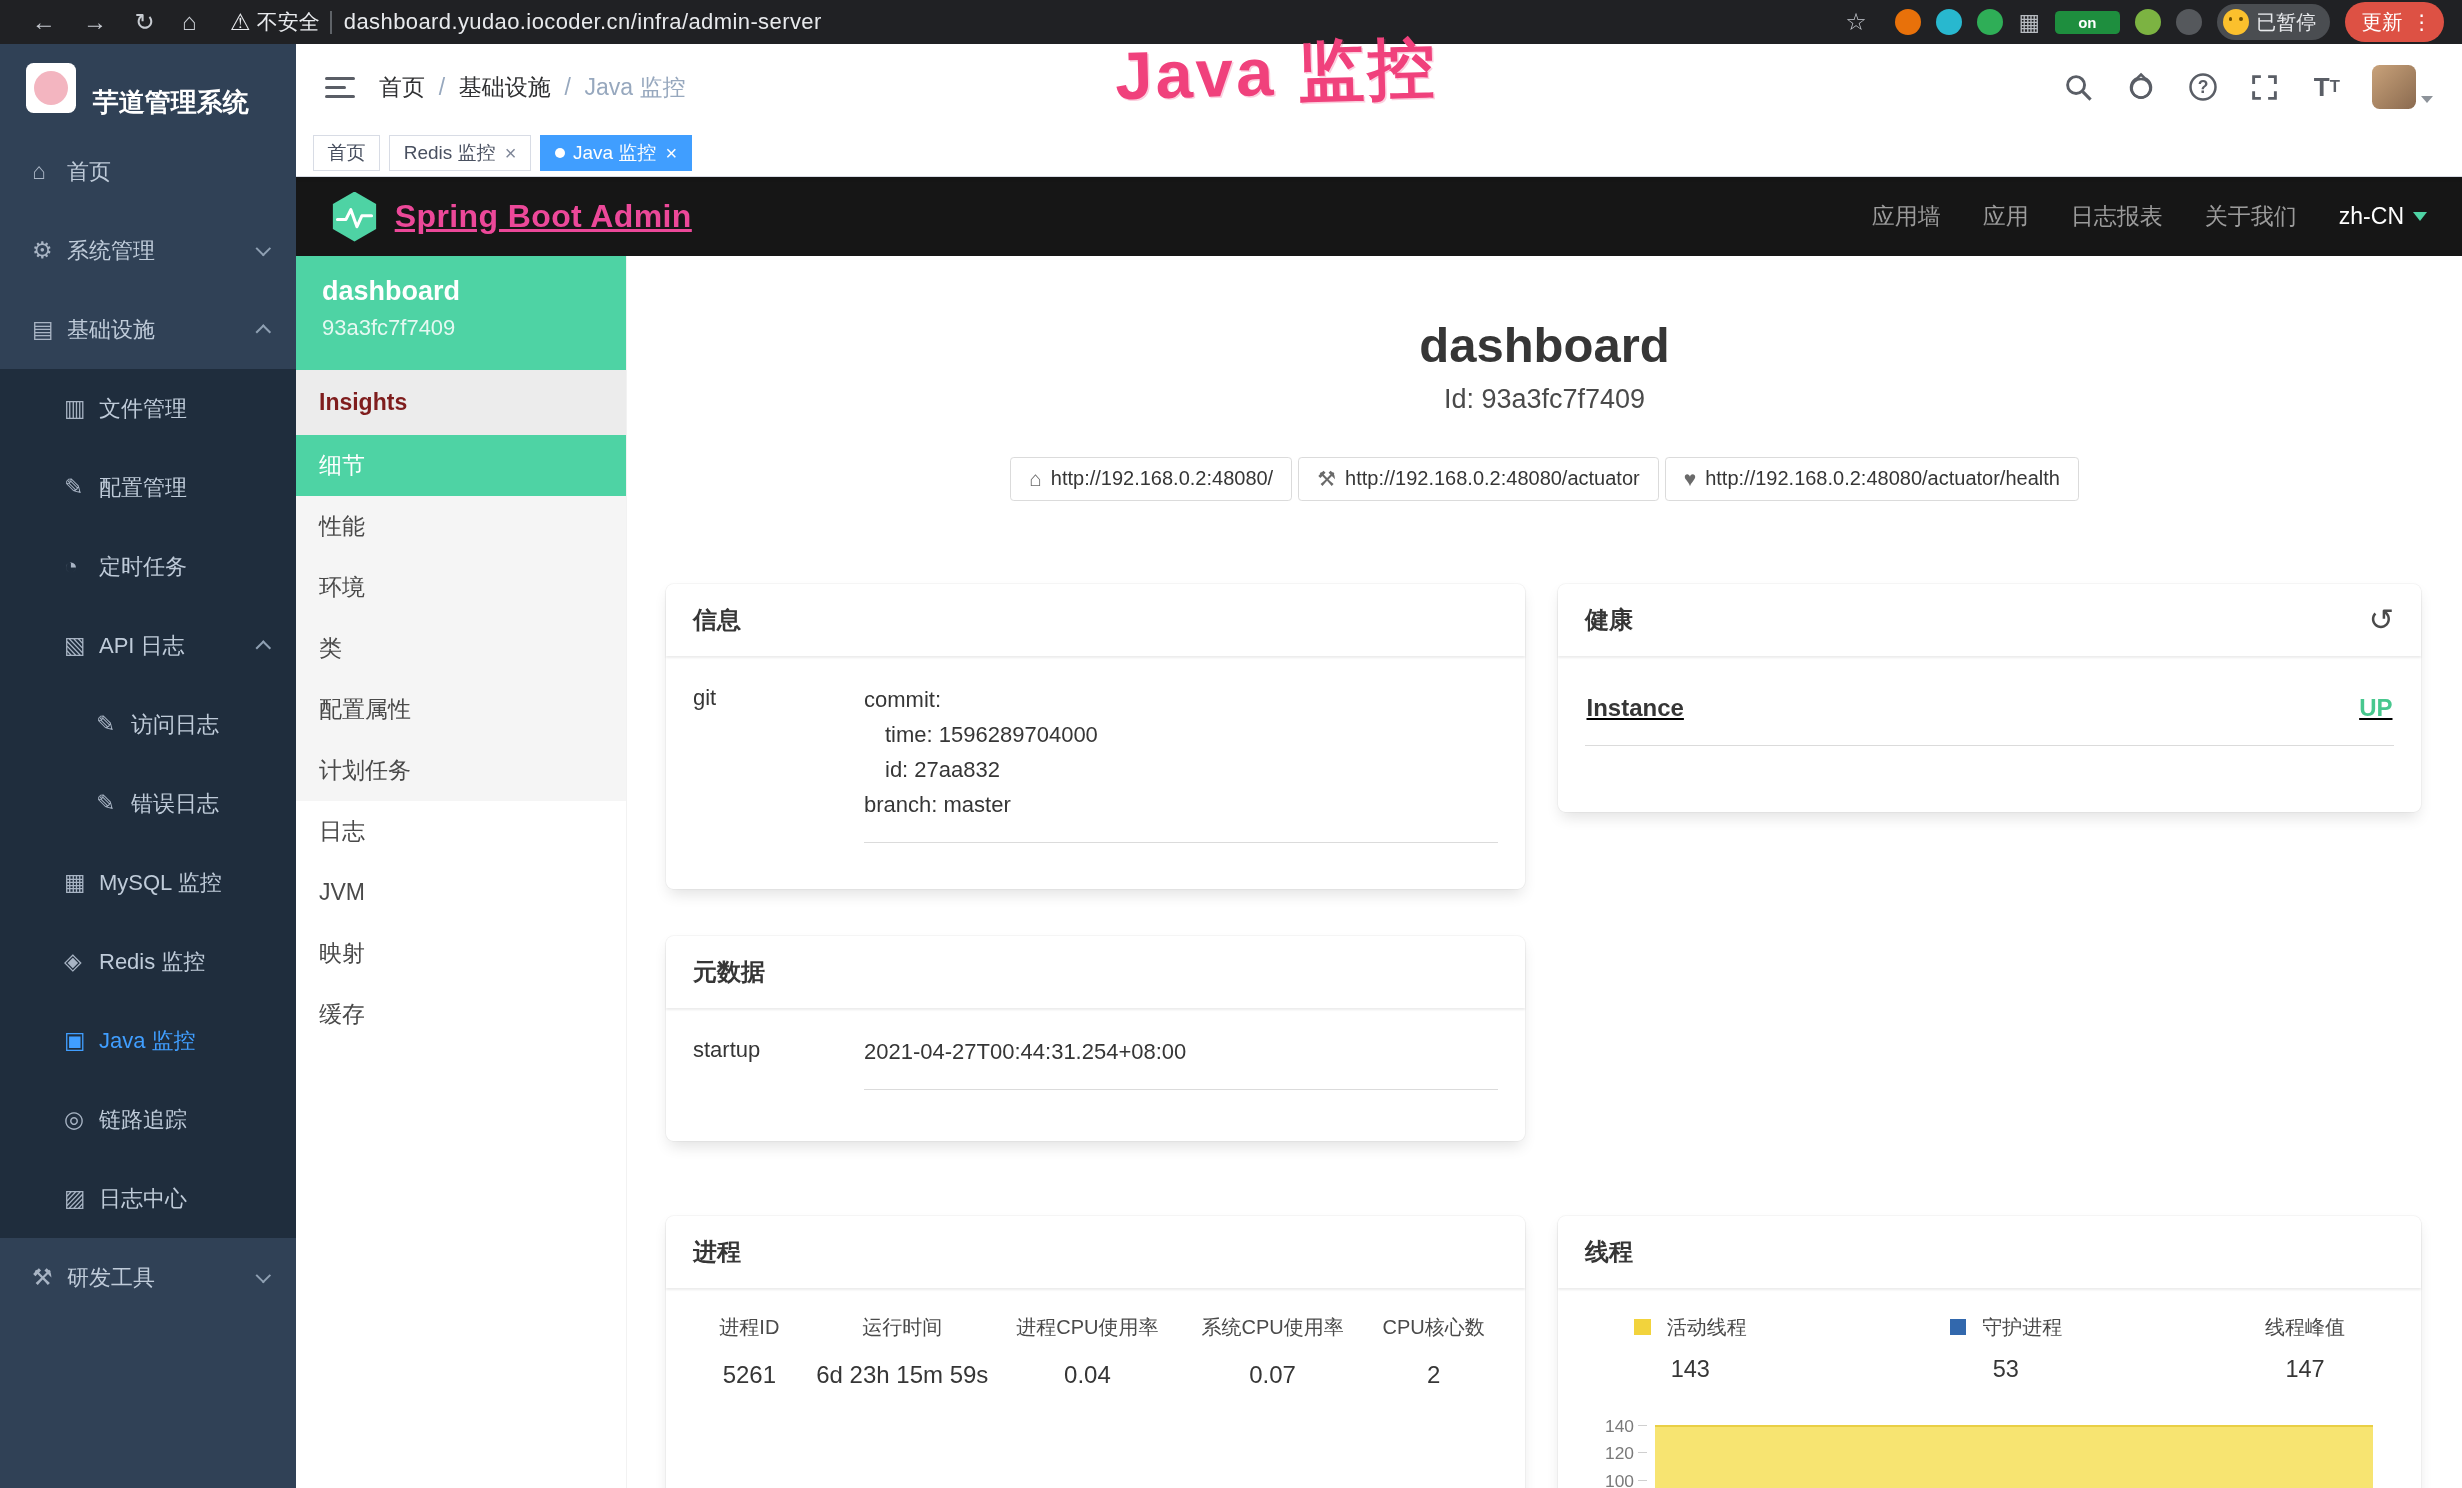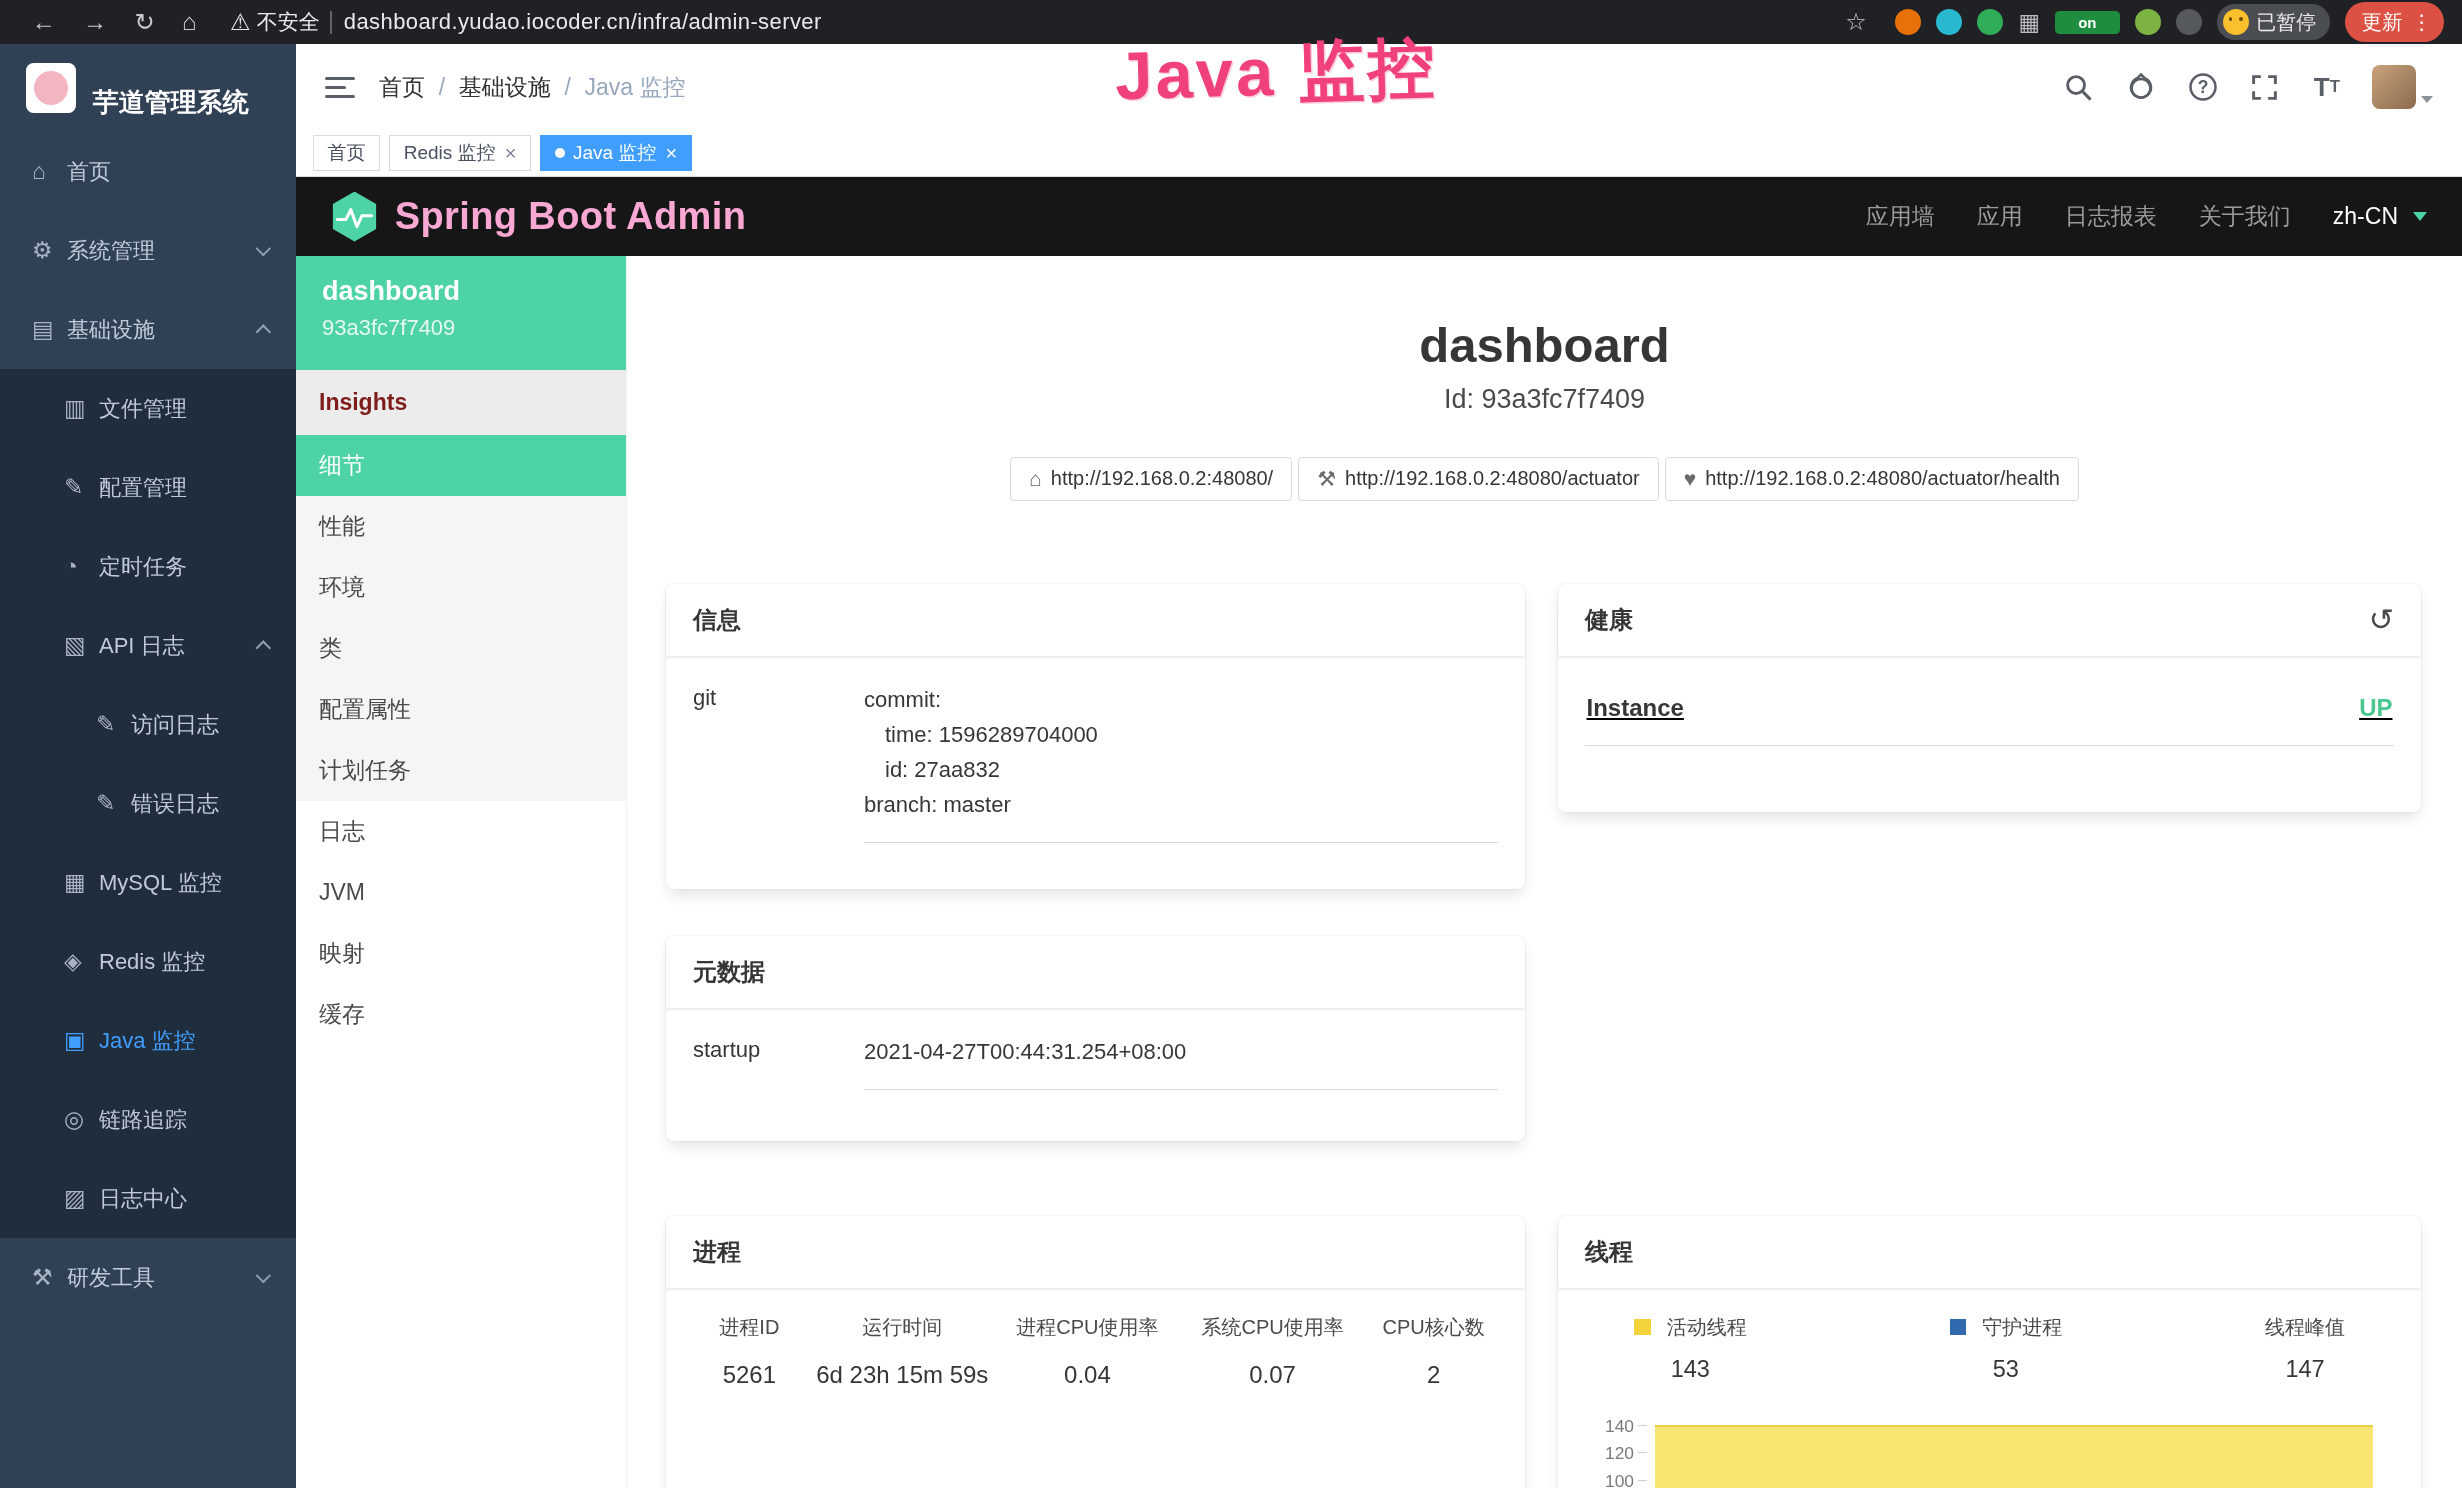--- a/index.html
+++ b/index.html
@@ -67,24 +67,24 @@
   .tags-bar { position:absolute; left:296px; top:130px; right:0; height:47px; background:#fff; border-bottom:0.8px solid #d8dce5; box-shadow:0 1.5px 4.6px rgba(0,0,0,.05); display:flex; align-items:center; gap:9px; padding:0 16.7px; z-index:29;}
   .tag { height:36px; display:flex; align-items:center; gap:7.6px; border:0.8px solid #d8dce5; background:#fff; color:#495060; font-size:19px; padding:0 13.7px; cursor:pointer; }
   .tag .tag-close { font-size:20px; color:#7e8698; margin-left:1.5px; }
   .tag.active { background:#409eff; border-color:#409eff; color:#fff; }
   .tag.active .tag-close { color:#fff; }
   .tag .dot { width:10.6px; height:10.6px; border-radius:50%; background:#fff; }
 
   
   .sba-header { position:absolute; left:296px; top:177px; right:0; height:79px; background:#161616; display:flex; align-items:center; padding:0 35px; z-index:20;}
   .sba-logo { width:47px; height:50px; background:#4ed3a4; clip-path:polygon(50% 0,96% 25%,96% 75%,50% 100%,4% 75%,4% 25%); display:flex; align-items:center; justify-content:center; margin-right:16.7px; flex:none;}
-  .sba-brand { color:#f9a8d4; font-size:38px; font-weight:bold; letter-spacing:0.4px;}
+  .sba-brand { color:#ec4899; font-size:32px; font-weight:bold; letter-spacing:0.4px;text-decoration:underline;}
   .sba-nav { margin-left:auto; display:flex; align-items:center; gap:42px; }
   .sba-nav-item { color:#9b9b9b; font-size:23px; cursor:pointer; white-space:nowrap; }
-  .sba-nav-item.lang { color:#fff; display:flex; align-items:center; gap:15px; }
+  .sba-nav-item.lang { color:#fff; display:flex; align-items:center; gap:9px; }
   .lang-caret { width:0; height:0; border-left:7.6px solid transparent; border-right:7.6px solid transparent; border-top:9px solid #4ed3a4; }
 
   
   .sba-side { position:absolute; left:296px; top:256px; width:331px; bottom:0; background:#fff; z-index:10; border-right:0.8px solid #f2f2f2;}
   .sba-app { height:114px; background:#4ed3a4; color:#fff; padding:20px 26px; cursor:pointer;}
   .sba-app .nm { font-size:27px; font-weight:bold; }
   .sba-app .id { font-size:22px; color:rgba(255,255,255,.85); margin-top:7.6px; }
   .sba-group-label { height:65px; display:flex; align-items:center; padding:0 23px; background:#ececec; color:#7f1d1d; font-size:23px; font-weight:bold; cursor:pointer;}
   .sba-item { height:61px; display:flex; align-items:center; padding:0 23px; font-size:23px; color:#4a4a4a; cursor:pointer; }
   .sba-item.child { background:#f5f5f5; }

